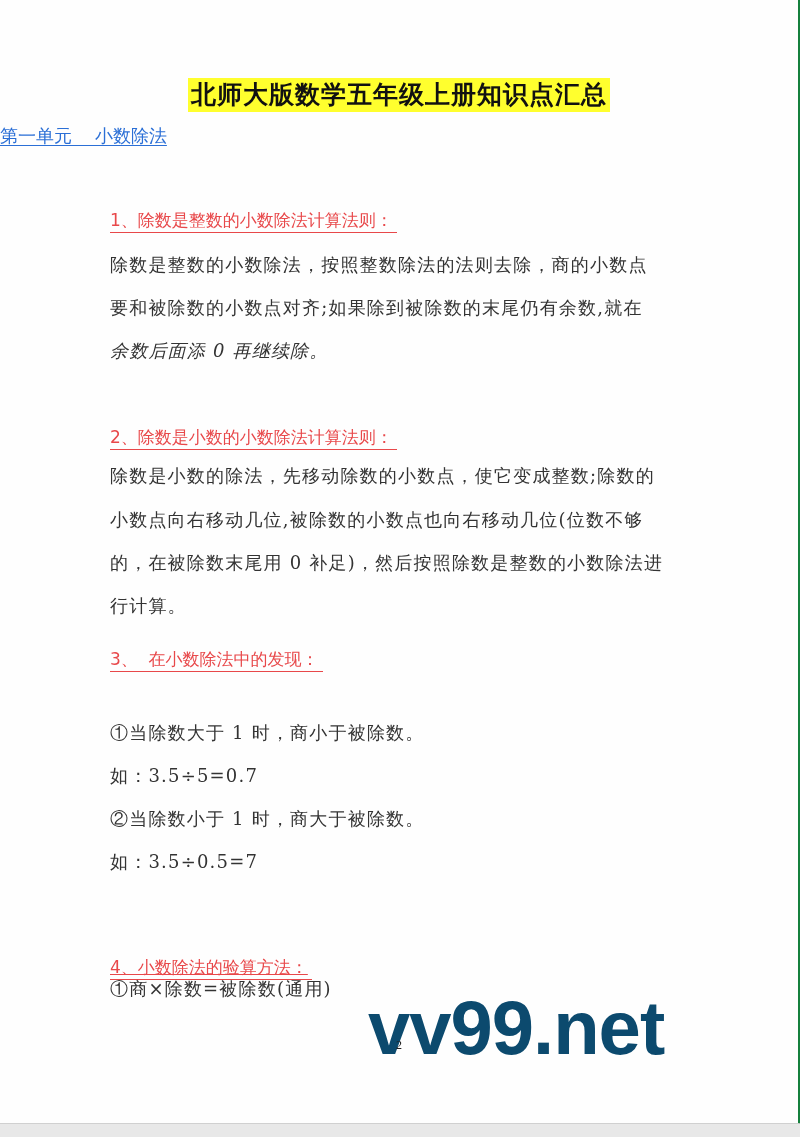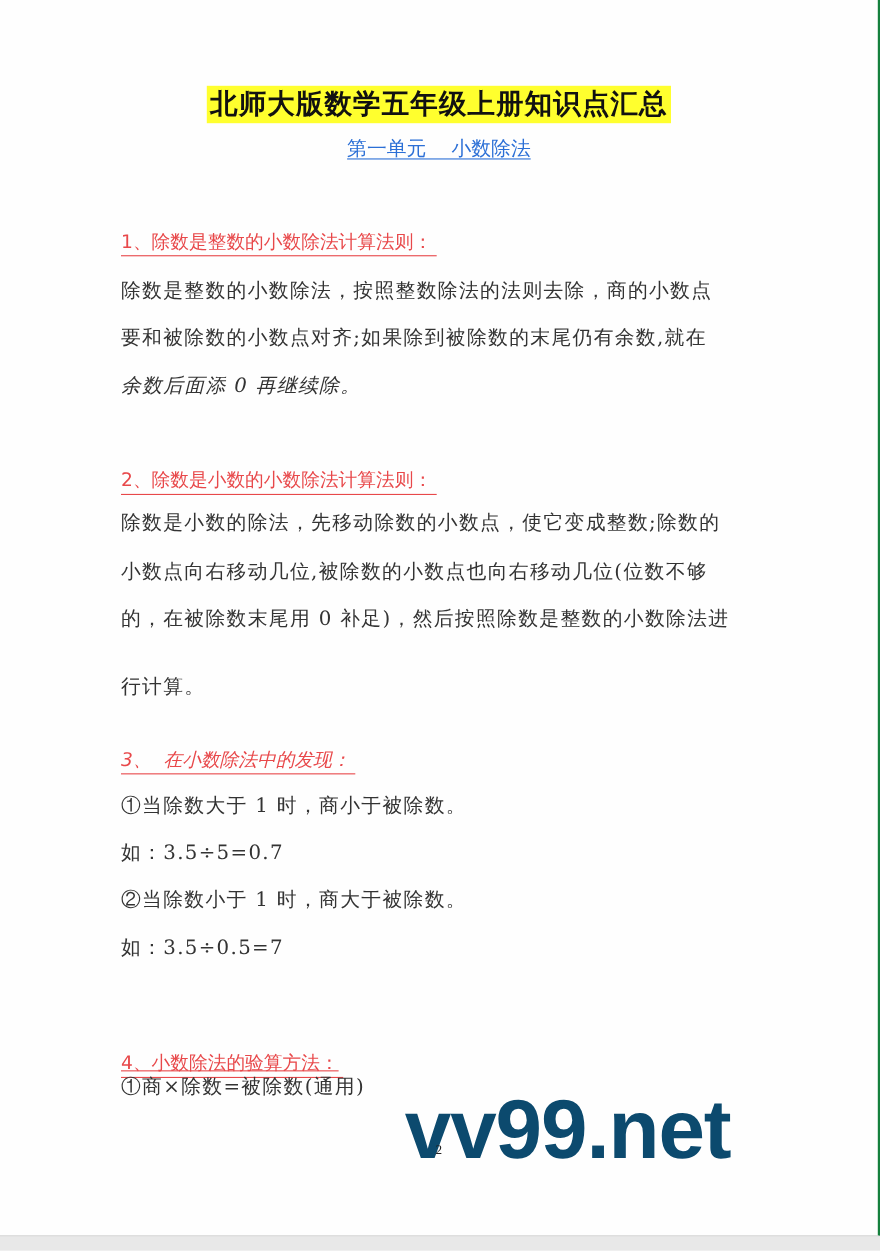--- a/index.html
+++ b/index.html
@@ -14,21 +14,21 @@
       border-right: 6px solid #15803d;
       border-bottom: 1px solid #d0d0d0;
     }
     .title-wrap { position: absolute; left: 0; right: 0; top: 78px; text-align: center; }
     .title {
       display: inline-block; background: #ffff2e; color: #111;
       font-family: "DejaVu Sans", "Liberation Sans", sans-serif;
       font-weight: bold; font-size: 25px; line-height: 34px; padding: 0 3px;
       letter-spacing: 1px;
     }
-    .subtitle-wrap { position: absolute; left: 0; right: 0; top: 123px; text-align: center; }
+    .subtitle-wrap { position: absolute; left: 0; right: 0; top: 123px; }
     .subtitle {
       display: inline-block; color: #2b6fd6; font-size: 18px; line-height: 26px;
       text-decoration: underline; text-underline-offset: 3px;
       font-family: "DejaVu Sans", "Liberation Sans", sans-serif;
       white-space: pre;
     }
     .h {
       position: absolute; left: 110px; color: #e8484a; font-size: 17px; line-height: 24px;
       font-family: "DejaVu Sans", "Liberation Sans", sans-serif;
       border-bottom: 1.5px solid #e8484a; padding-right: 4px; white-space: pre;
@@ -61,23 +61,23 @@
 
   <div class="h" style="top:208px;">1、除数是整数的小数除法计算法则：</div>
   <div class="p" style="top:253px;">除数是整数的小数除法，按照整数除法的法则去除，商的小数点</div>
   <div class="p" style="top:296px;">要和被除数的小数点对齐;如果除到被除数的末尾仍有余数,就在</div>
   <div class="p" style="top:339px;font-style:italic;">余数后面添 0 再继续除。</div>
 
   <div class="h" style="top:425px;">2、除数是小数的小数除法计算法则：</div>
   <div class="p" style="top:464px;">除数是小数的除法，先移动除数的小数点，使它变成整数;除数的</div>
   <div class="p" style="top:508px;">小数点向右移动几位,被除数的小数点也向右移动几位(位数不够</div>
   <div class="p" style="top:551px;">的，在被除数末尾用 0 补足)，然后按照除数是整数的小数除法进</div>
-  <div class="p" style="top:594px;margin-top:19px;">行计算。</div>
+  <div class="p" style="top:594px;">行计算。</div>
 
-  <div class="h" style="top:679px;font-style:italic;">3、  在小数除法中的发现：</div>
+  <div class="h" style="top:647px;">3、  在小数除法中的发现：</div>
   <div class="p" style="top:721px;">①当除数大于 1 时，商小于被除数。</div>
   <div class="p" style="top:764px;">如：3.5÷5=0.7</div>
   <div class="p" style="top:807px;">②当除数小于 1 时，商大于被除数。</div>
   <div class="p" style="top:850px;">如：3.5÷0.5=7</div>
 
   <div class="h" style="top:955px;text-decoration:underline;">4、小数除法的验算方法：</div>
   <div class="p" style="top:977px;">①商×除数=被除数(通用)</div>
 
   <div class="watermark">vv99.net</div>
   <div class="pagenum">2</div>

